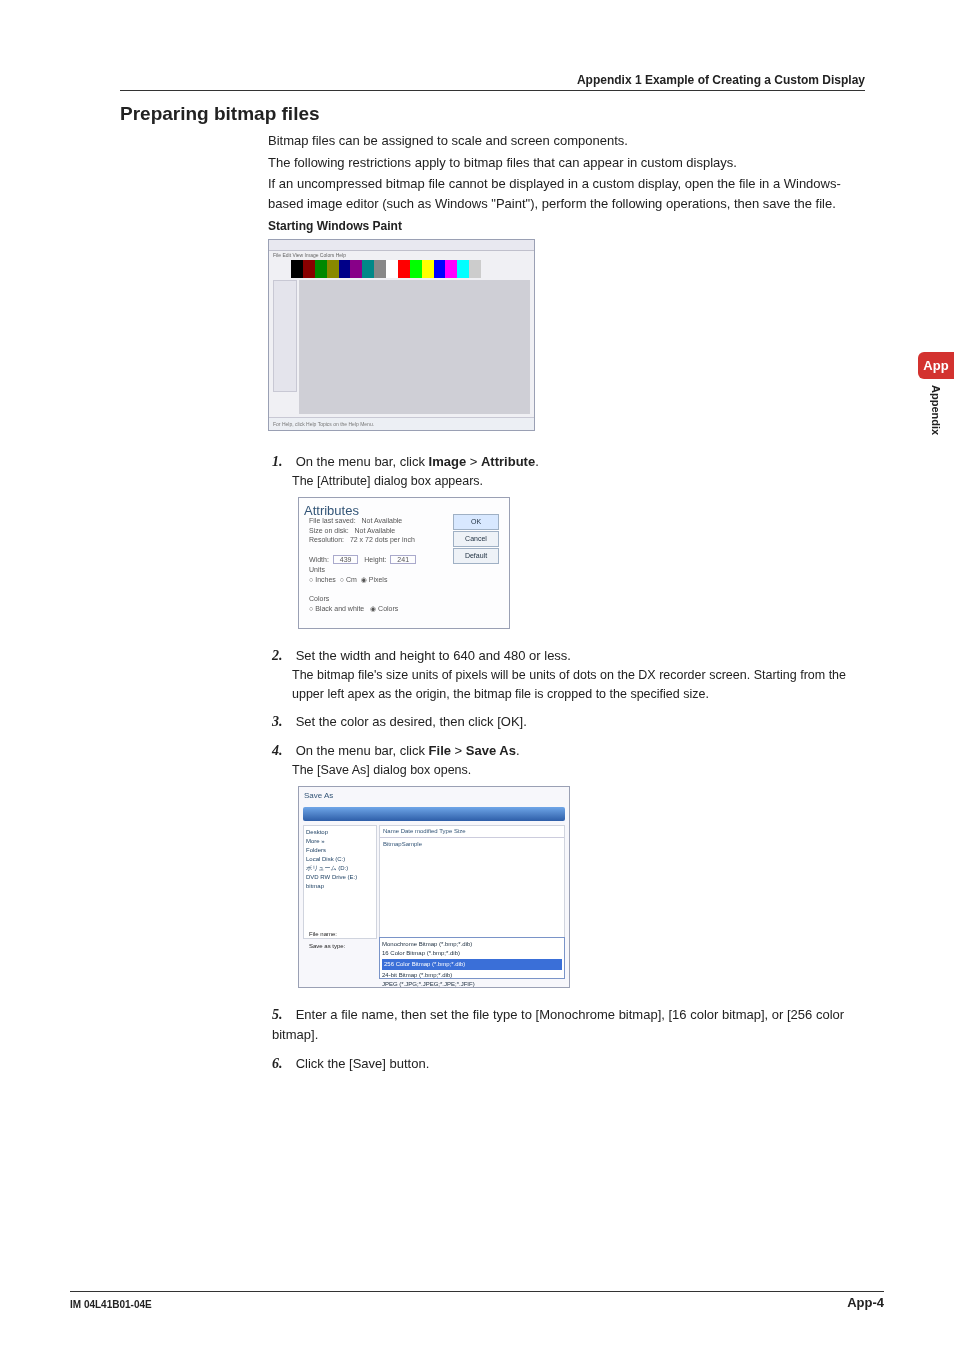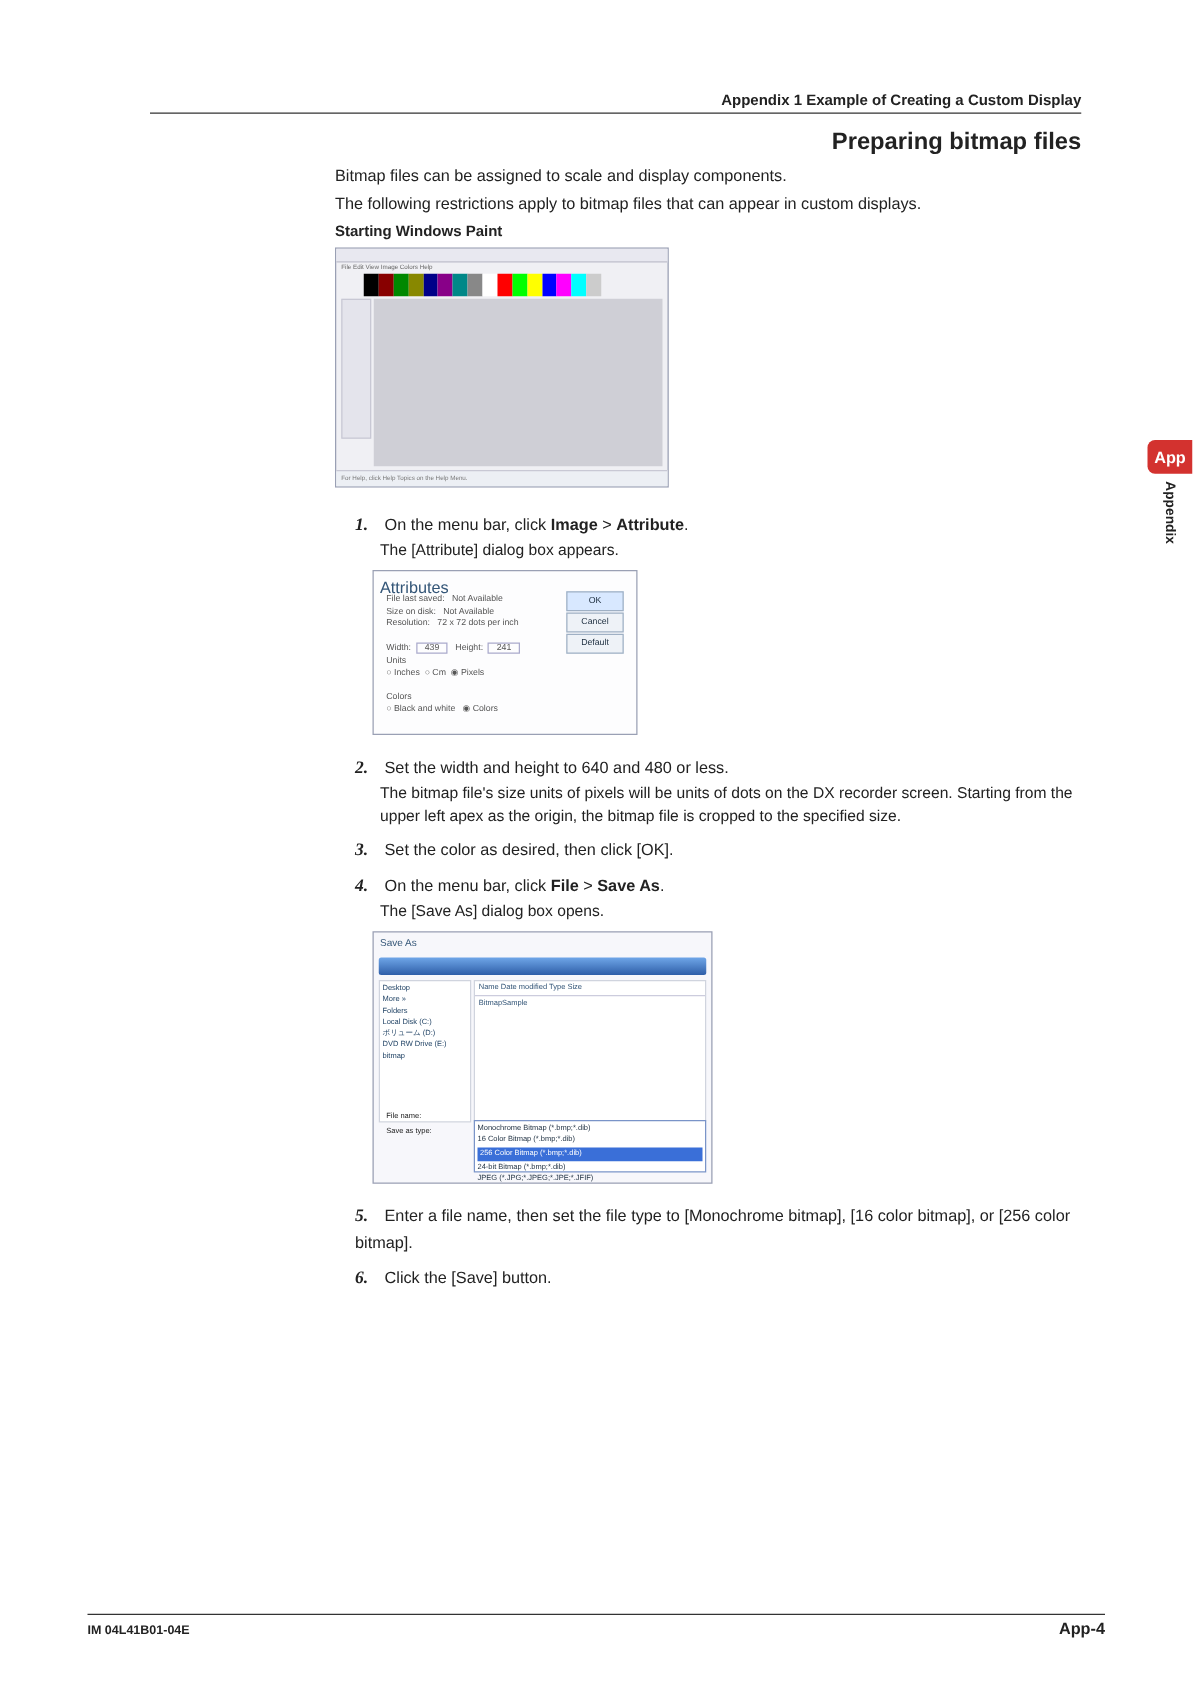--- a/index.html
+++ b/index.html
@@ -21,21 +21,20 @@
     top:-18px;
     font-size:12px;
     font-weight:bold;
   }
 
   .section-title {
     font-size:19px;
     font-weight:bold;
     margin-top:12px;
     margin-bottom:6px;
-    text-align:right;
   }
 
   .body-col { margin-left:148px; font-size:13px; line-height:1.5; }
   .body-col p { margin:2px 0; }
   .body-col ul { margin:4px 0 12px 0; padding-left:0; list-style:none; }
   .body-col ul li::before { content:"•  "; }
 
   .sub-caption { font-weight:bold; font-size:12px; margin-top:4px; }
 
   
@@ -62,21 +61,21 @@
   .thumb-saveas .dlg-title { font-size:8px; padding:3px 5px; color:#357; }
   .thumb-saveas .side { position:absolute; left:4px; top:38px; width:72px; bottom:48px; background:#fff; border:1px solid #d0d4de; }
   .thumb-saveas .main { position:absolute; left:80px; top:38px; right:4px; bottom:48px; background:#fff; border:1px solid #d0d4de; }
   .thumb-saveas .toolbar { position:absolute; left:4px; top:20px; right:4px; height:14px;
     background:linear-gradient(#6fa6e8,#2e5ea8); border-radius:2px; }
   .thumb-saveas .dropdown { position:absolute; left:80px; right:4px; bottom:8px; height:36px;
     background:#fff; border:1px solid #7a94c8; font-size:6px; color:#234; padding:2px; }
   .thumb-saveas .dropdown .sel { background:#3a6fd8; color:#fff; padding:1px 2px; margin:1px 0; }
 
   
-  .step { margin:8px 0 6px 16px; }
+  .step { margin:8px 0 6px 4px; }
   .step .num { font-style:italic; font-weight:bold; font-family:"Times New Roman", serif; font-size:14px; display:inline-block; width:20px; }
   .step .st-body { display:inline; }
   .step-followup { margin-left:20px; font-size:12.5px; }
 
   
   .side-tab { position:absolute; right:0; top:352px; width:36px; }
   .side-tab .tab-box { background:#d3322f; color:#fff; font-weight:bold; font-size:13px;
     text-align:center; padding:6px 0; border-top-left-radius:6px; border-bottom-left-radius:6px; }
   .side-tab .tab-label { writing-mode:vertical-rl; font-size:11px; font-weight:bold; color:#222;
     margin:6px auto 0 auto; text-align:center; }
@@ -96,22 +95,23 @@
     <div class="tab-label">Appendix</div>
   </div>
 
   <div class="content-frame">
     <div class="running-head">Appendix 1  Example of Creating a Custom Display</div>
 
     <div class="section-title">Preparing bitmap files</div>
 
     <div class="body-col">
 
-      <p>Bitmap files can be assigned to scale and display components.</p>
+      <p>Bitmap files can be assigned to scale and screen components.</p>
       <p>The following restrictions apply to bitmap files that can appear in custom displays.</p>
+      <p>If an uncompressed bitmap file cannot be displayed in a custom display, open the file in a Windows-based image editor (such as Windows "Paint"), perform the following operations, then save the file.</p>
 
       <div class="sub-caption">Starting Windows Paint</div>
 
       <div class="thumb thumb-paint">
         <div class="topbar"></div>
         <div style="font-size:5px;color:#666;padding:1px 4px;">File  Edit  View  Image  Colors  Help</div>
         <div class="palette">
           <span style="background:#000"></span>
             <span style="background:#800"></span>
             <span style="background:#080"></span>

